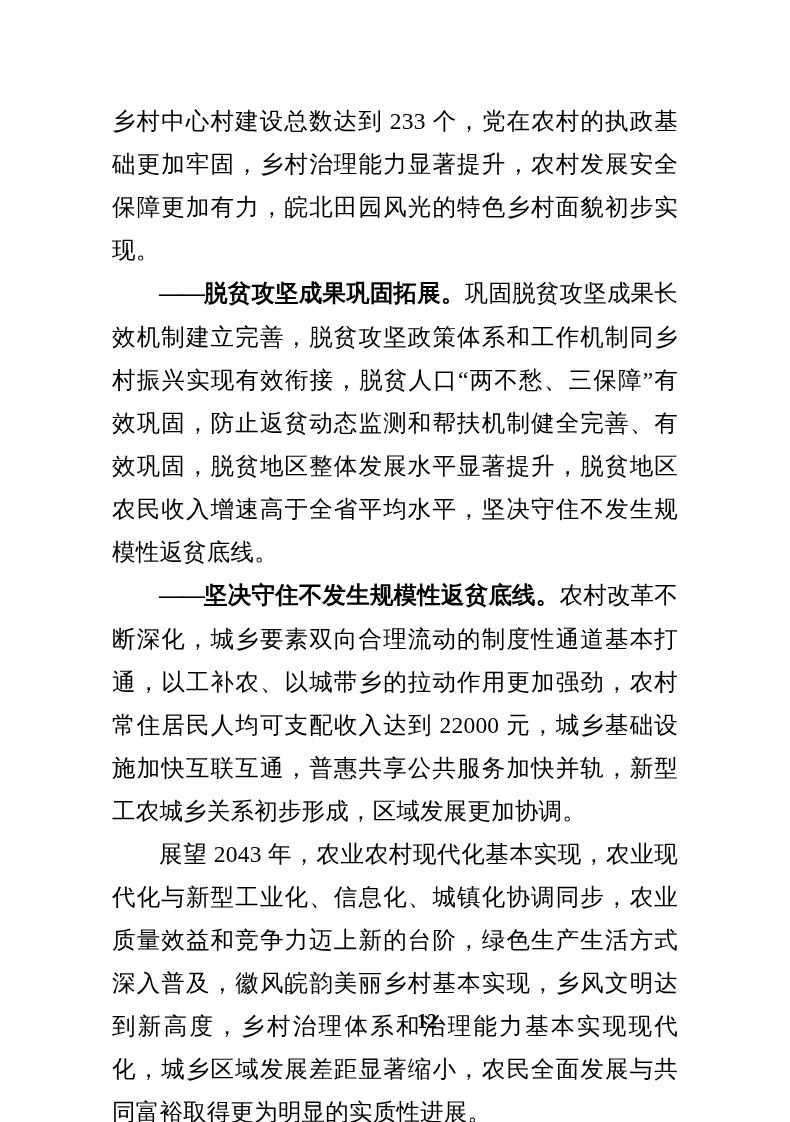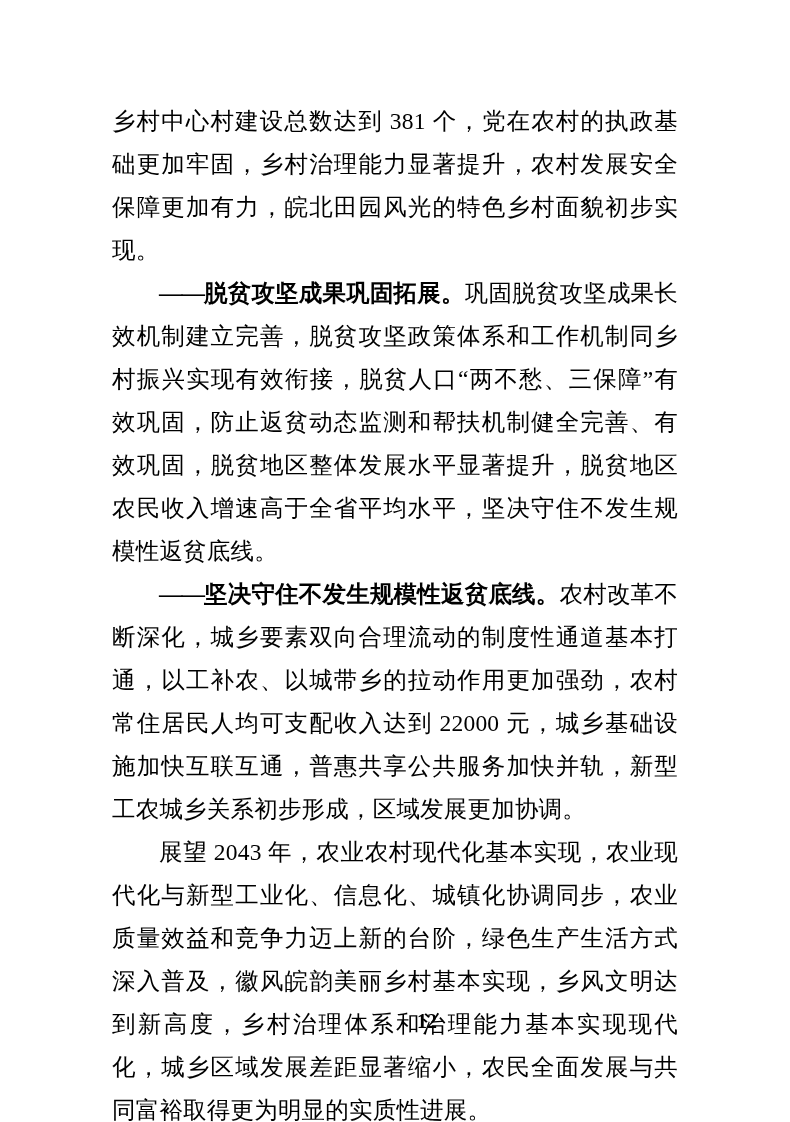--- a/index.html
+++ b/index.html
@@ -39,20 +39,21 @@
     font-family: "Liberation Serif", "DejaVu Serif", serif;
   }
   p.para + p.para {
     margin-top: 0px;
   }
   .indent {
     text-indent: 2em;
   }
   .lead {
     font-weight: bold;
+    font-family: Liberation Mono, monospace;
   }
   .dash {
     font-weight: bold;
     letter-spacing: -1px;
   }
   .pagenum {
     position: absolute;
     left: 0;
     top: 1010px;
     width: 790px;
@@ -64,21 +65,21 @@
     padding-left: 32px;
   }
 </style>
 </head>
 <body>
 
 <div class="page">
   <div class="content">
 
     <p class="para">
-      <span>乡村中心村建设总数达到 381 个，党在农村的执政基础更加牢固，乡村治理能力显著提升，农村发展安全保障更加有力，皖北田园风光的特色乡村面貌初步实现。</span>
+      <span>乡村中心村建设总数达到 233 个，党在农村的执政基础更加牢固，乡村治理能力显著提升，农村发展安全保障更加有力，皖北田园风光的特色乡村面貌初步实现。</span>
     </p>
 
     <p class="para indent">
       <span class="dash">——</span><span class="lead">脱贫攻坚成果巩固拓展。</span><span>巩固脱贫攻坚成果长效机制建立完善，脱贫攻坚政策体系和工作机制同乡村振兴实现有效衔接，脱贫人口“两不愁、三保障”有效巩固，防止返贫动态监测和帮扶机制健全完善、有效巩固，脱贫地区整体发展水平显著提升，脱贫地区农民收入增速高于全省平均水平，坚决守住不发生规模性返贫底线。</span>
     </p>
 
     <p class="para indent">
       <span class="dash">——</span><span class="lead">坚决守住不发生规模性返贫底线。</span><span>农村改革不断深化，城乡要素双向合理流动的制度性通道基本打通，以工补农、以城带乡的拉动作用更加强劲，农村常住居民人均可支配收入达到 22000 元，城乡基础设施加快互联互通，普惠共享公共服务加快并轨，新型工农城乡关系初步形成，区域发展更加协调。</span>
     </p>
 

